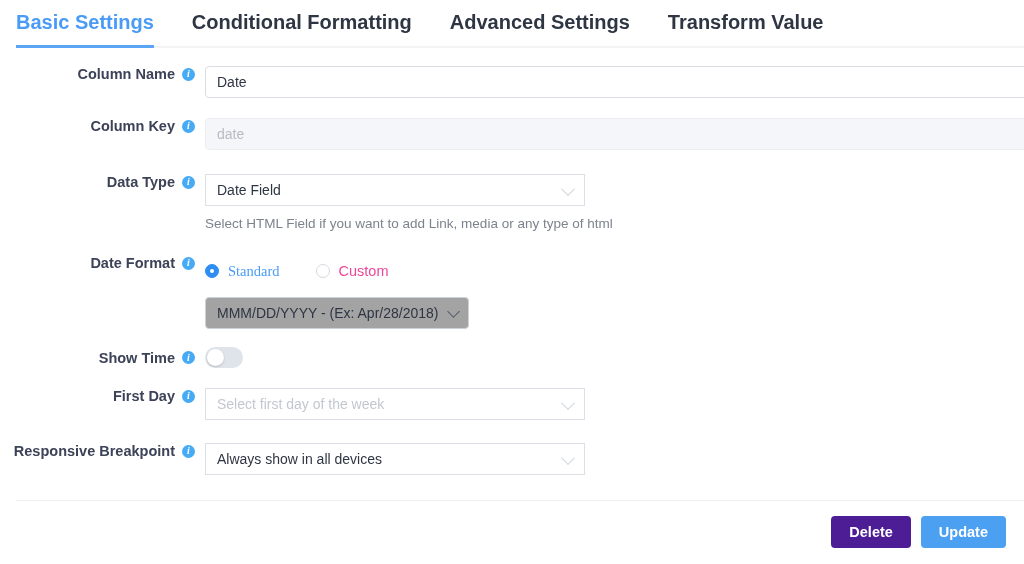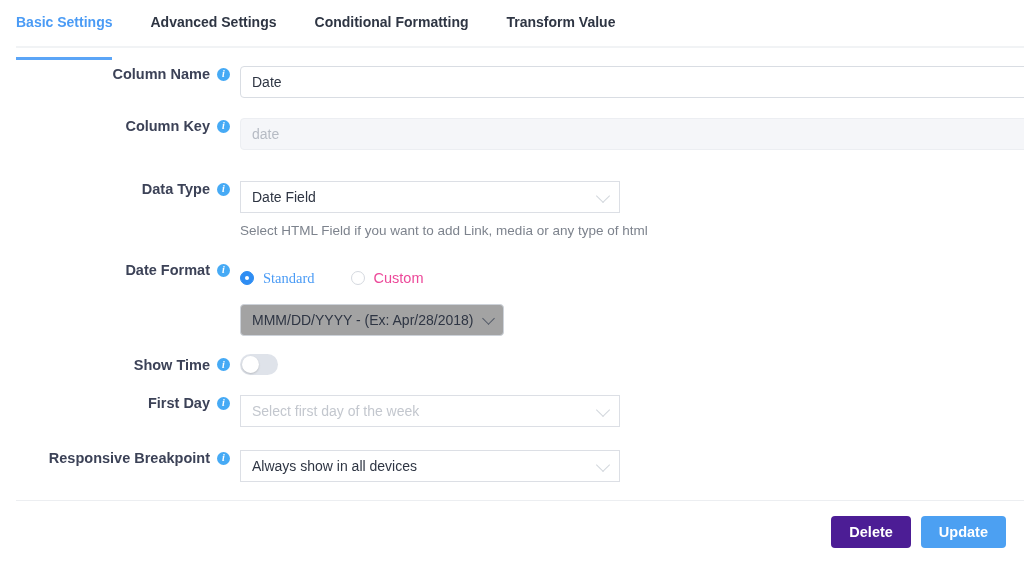--- a/index.html
+++ b/index.html
@@ -28,23 +28,23 @@
     content: "";
     position: absolute;
     left: 16px;
     right: 0;
     bottom: 0;
     height: 2px;
     background: #f1f3f5;
   }
   .tab {
     position: relative;
-    height: 60px;
+    height: 48px;
     line-height: 44px;
-    font-size: 14px;
+    font-size: 20px;
     font-weight: 600;
     color: #2e3543;
     cursor: pointer;
     white-space: nowrap;
     margin-right: 38px;
   }
   .tab.active {
     color: #4a9bf5;
   }
   .tab.active::after {
@@ -71,21 +71,20 @@
     width: 195px;
     flex: 0 0 195px;
     text-align: center;
     font-size: 14.5px;
     font-weight: bold;
     color: #3c4257;
     display: flex;
     justify-content: flex-end;
     align-items: center;
     white-space: nowrap;
-    padding-left: 35px;
   }
   .field-cell {
     flex: 1;
     padding-left: 10px;
     box-sizing: border-box;
   }
 
   
   .info-icon {
     display: inline-flex;
@@ -290,24 +289,24 @@
   .btn-update { background: #4ca0f2; }
 </style>
 </head>
 <body>
 
 <div class="tabbar">
   <div class="tab active">
     <span>Basic Settings</span>
   </div>
   <div class="tab">
+    <span>Conditional Formatting</span>
+  </div>
+  <div class="tab">
     <span>Advanced Settings</span>
-  </div>
-  <div class="tab">
-    <span>Conditional Formatting</span>
   </div>
   <div class="tab">
     <span>Transform Value</span>
   </div>
 </div>
 
 <div class="form">
 
   <div class="row" style="margin-top:6px;">
     <div class="label-cell">
@@ -322,21 +321,21 @@
   <div class="row" style="margin-top:20px;">
     <div class="label-cell">
       <span>Column Key</span>
       <span class="info-icon">i</span>
     </div>
     <div class="field-cell">
       <input class="text-input disabled" type="text" disabled="" placeholder="date" style="">
     </div>
   </div>
 
-  <div class="row" style="margin-top:31px;">
+  <div class="row" style="margin-top:24px;">
     <div class="label-cell">
       <span>Data Type</span>
       <span class="info-icon">i</span>
     </div>
     <div class="field-cell">
       <div class="cselect">
         <span>Date Field</span>
         <span class="chev"></span>
       </div>
       <div class="help-text">Select HTML Field if you want to add Link, media or any type of html</div>

